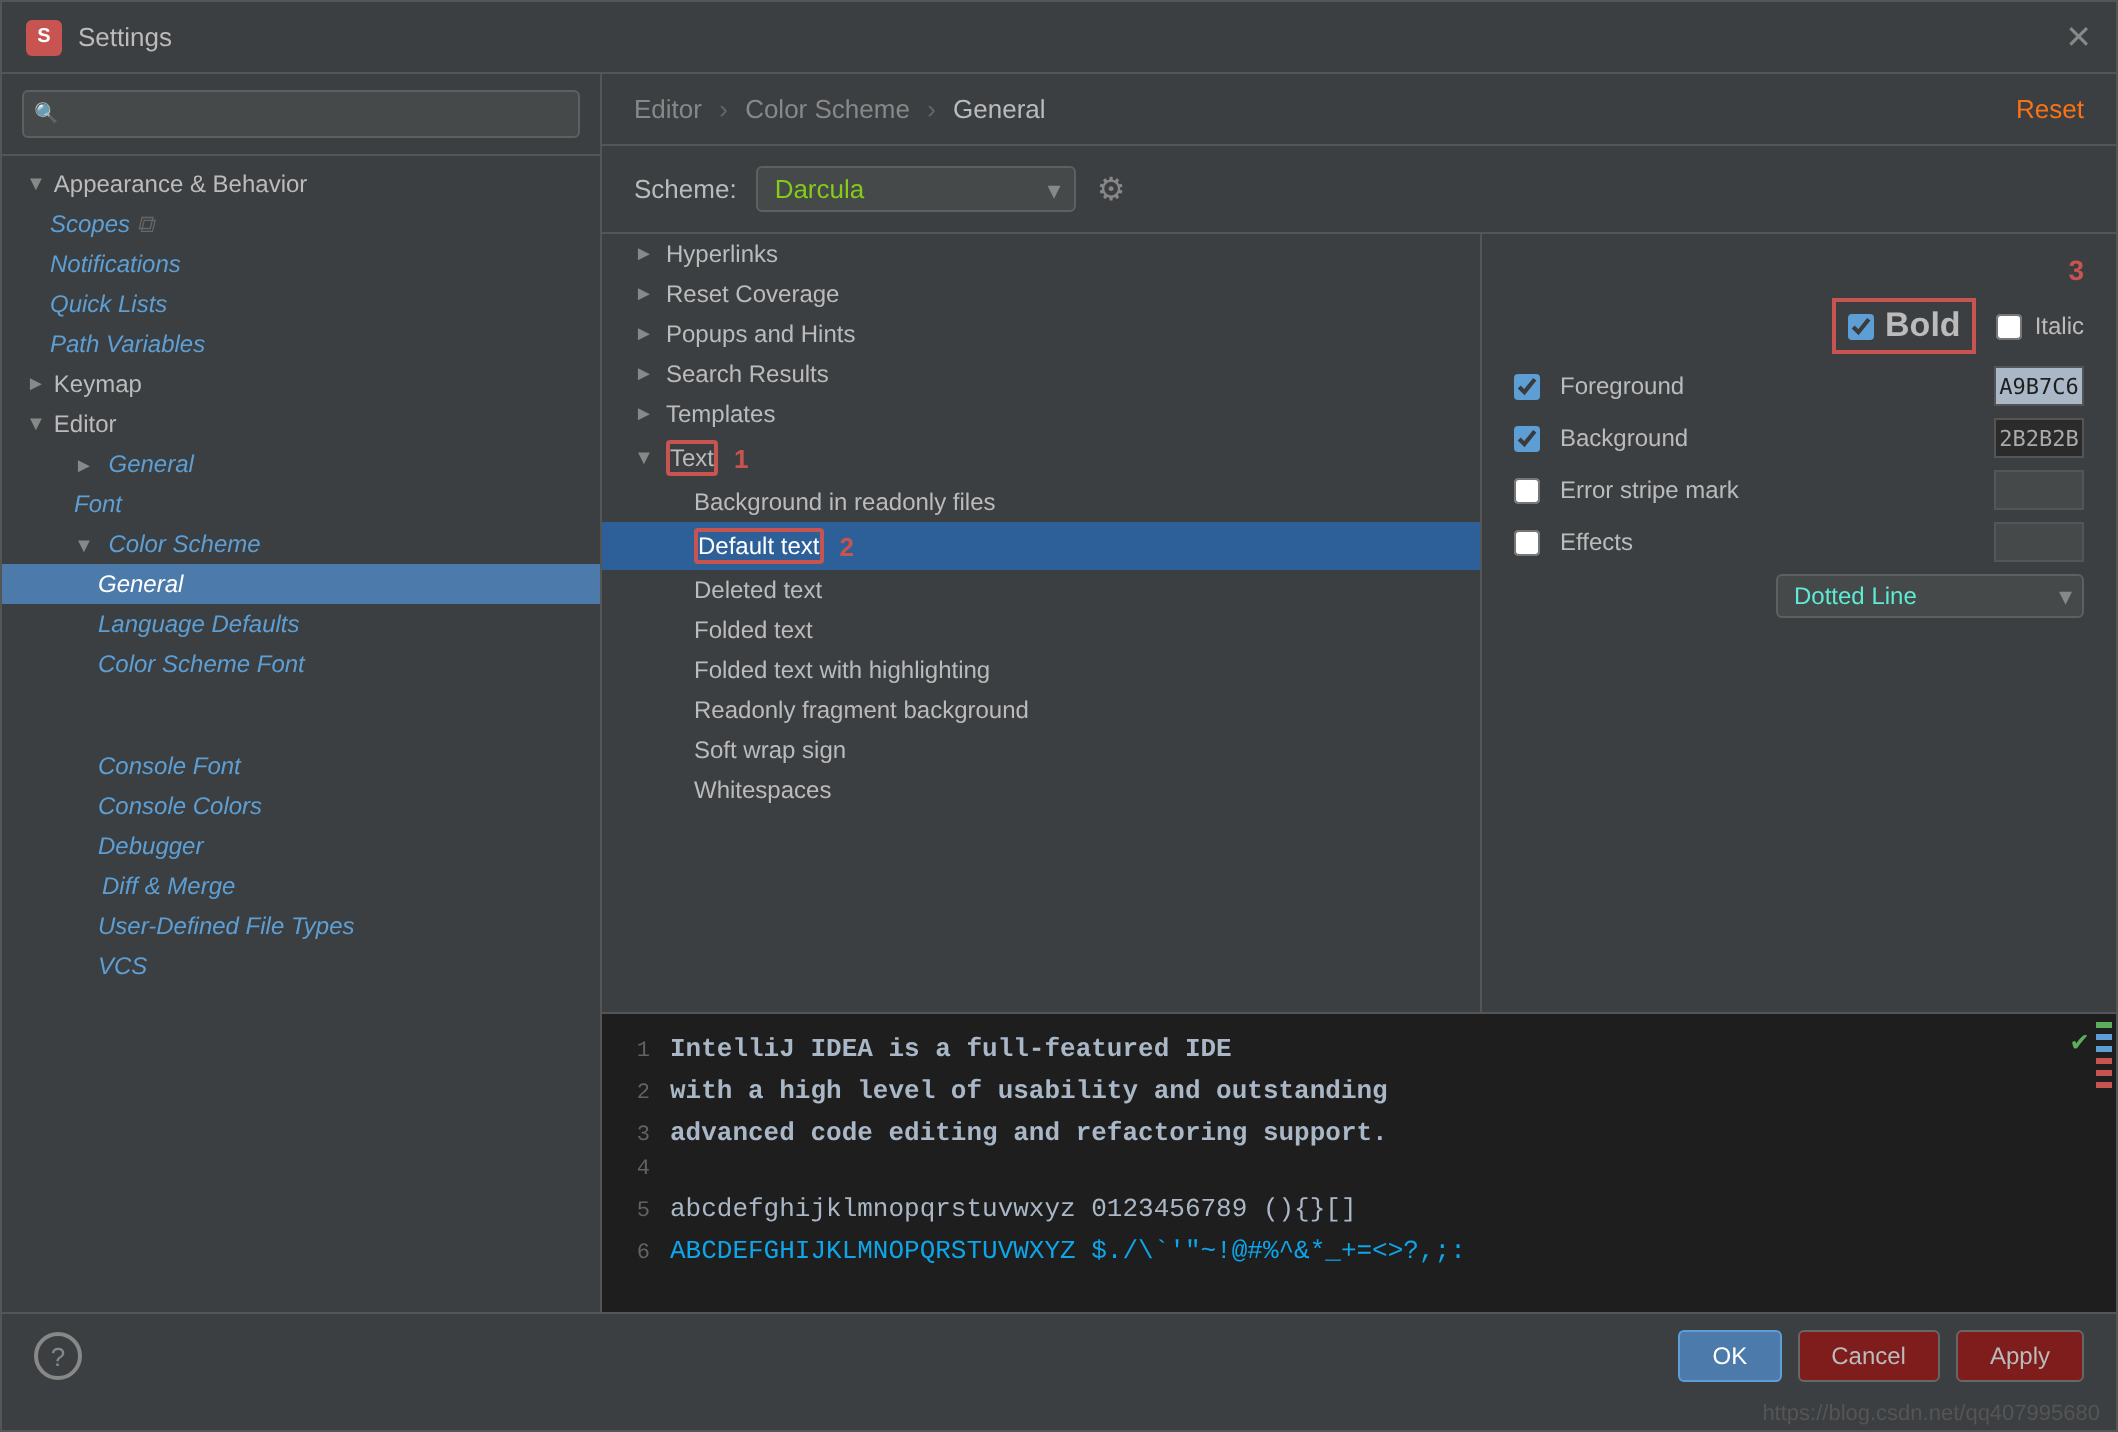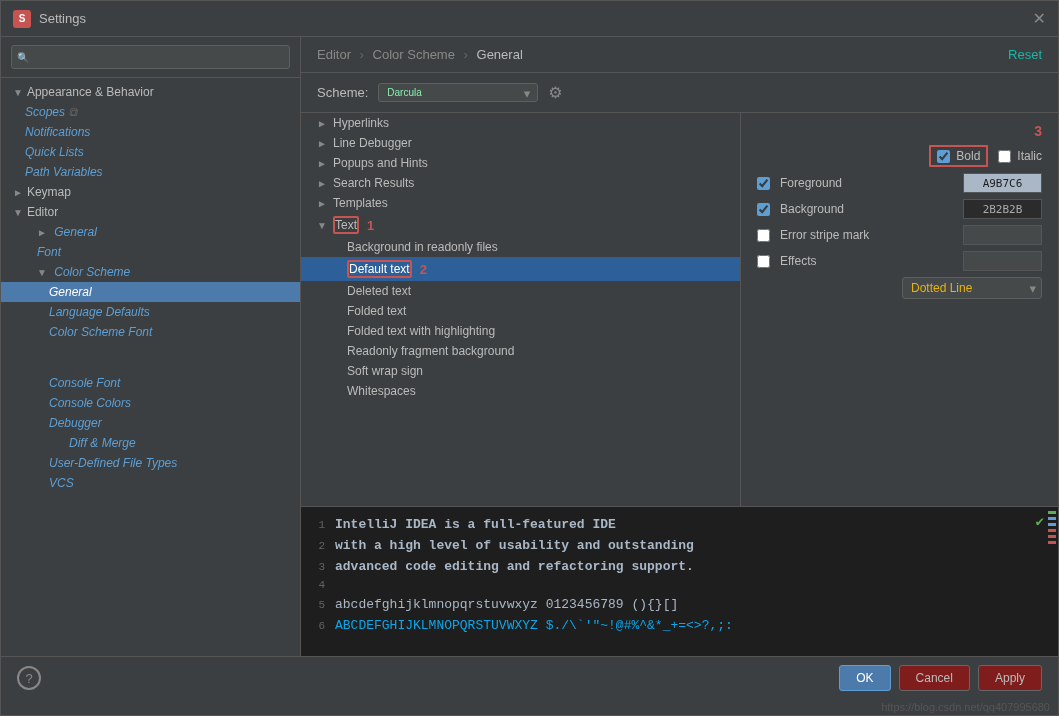--- a/index.html
+++ b/index.html
@@ -171,21 +171,21 @@
 
     .breadcrumb {
       color: #888;
       font-size: 13px;
     }
 
     .breadcrumb .sep { color: #666; margin: 0 5px; }
     .breadcrumb .current { color: #bbb; }
 
     .reset-btn {
-      color: #14b8a6;
+      color: #f97316;
       cursor: pointer;
       font-size: 13px;
       background: none;
       border: none;
     }
 
     .scheme-row {
       display: flex;
       align-items: center;
       padding: 10px 16px;
@@ -196,24 +196,24 @@
     }
 
     .scheme-label {
       color: #bbb;
       font-size: 13px;
     }
 
     .scheme-select {
       background: #45494a;
       border: 1px solid #5e6060;
-      color: #86efac;
+      color: #84cc16;
       padding: 3px 24px 3px 8px;
       border-radius: 3px;
-      font-size: 10px;
+      font-size: 13px;
       outline: none;
       cursor: pointer;
       appearance: none;
       -webkit-appearance: none;
       width: 160px;
     }
 
     .scheme-select-wrap {
       position: relative;
     }
@@ -274,43 +274,43 @@
     
     .right-panel {
       flex: 1;
       background: #3c3f41;
       padding: 10px 16px;
       overflow-y: auto;
     }
 
     .color-swatch {
       display: inline-block;
-      width: 79px;
+      width: 45px;
       height: 20px;
       border: 1px solid #555;
       vertical-align: middle;
       font-size: 11px;
       text-align: center;
       line-height: 20px;
       color: #bbb;
       font-family: monospace;
     }
 
     .effects-dropdown {
       background: #45494a;
       border: 1px solid #5e6060;
-      color: #eab308;
+      color: #5eead4;
       padding: 3px 20px 3px 8px;
       border-radius: 3px;
       font-size: 12px;
       appearance: none;
       -webkit-appearance: none;
       cursor: pointer;
       outline: none;
-      width: 140px;
+      width: 154px;
     }
 
     .effects-wrap {
       position: relative;
       display: inline-block;
     }
 
     .effects-wrap::after {
       content: '▾';
       position: absolute;
@@ -510,21 +510,21 @@
         </div>
         <div class="tree-item" style="padding-left:48px;margin-top:31px;">
           <span>Console Font</span>
         </div>
         <div class="tree-item" style="padding-left:48px;">
           <span>Console Colors</span>
         </div>
         <div class="tree-item" style="padding-left:48px;">
           <span>Debugger</span>
         </div>
-        <div class="tree-item" style="padding-left:28px;margin-left:40px;">
+        <div class="tree-item" style="padding-left:50px;">
           <span>Diff &amp; Merge</span>
         </div>
         <div class="tree-item" style="padding-left:48px;">
           <span>User-Defined File Types</span>
         </div>
         <div class="tree-item" style="padding-left:48px;">
           <span>VCS</span>
         </div>
 
       </div>
@@ -559,21 +559,21 @@
 
         <div class="tree-panel">
 
           <div class="tree-node level1">
             <span class="expand-arrow">►</span>
             <span>Hyperlinks</span>
           </div>
 
           <div class="tree-node level1">
             <span class="expand-arrow">►</span>
-            <span>Line Debugger</span>
+            <span>Reset Coverage</span>
           </div>
 
           <div class="tree-node level1">
             <span class="expand-arrow">►</span>
             <span>Popups and Hints</span>
           </div>
 
           <div class="tree-node level1">
             <span class="expand-arrow">►</span>
             <span>Search Results</span>
@@ -637,21 +637,21 @@
 
         </div>
 
         <div class="right-panel">
 
           <div style="display:flex;flex-direction:column;align-items:flex-end;gap:6px;">
             <span style="color:#c75450;font-weight:bold;font-size:14px;align-self:flex-end;">3</span>
             <div style="display:flex;align-items:center;gap:10px;">
               <div class="bold-box">
                 <input type="checkbox" checked="" id="cb-bold" style="">
-                <label for="cb-bold" style="color:#bbb;font-size:12px;font-weight:normal;">Bold</label>
+                <label for="cb-bold" style="color:#bbb;font-size:17px;font-weight:bold;">Bold</label>
               </div>
               <div style="display:flex;align-items:center;gap:6px;">
                 <input type="checkbox" id="cb-italic" style="">
                 <label for="cb-italic" style="color:#bbb;font-size:12px;">Italic</label>
               </div>
             </div>
 
             <div style="display:flex;align-items:center;gap:10px;align-self:stretch;">
               <input type="checkbox" checked="" id="cb-fg" style="">
               <label for="cb-fg" style="color:#bbb;font-size:12px;flex:1;">Foreground</label>

